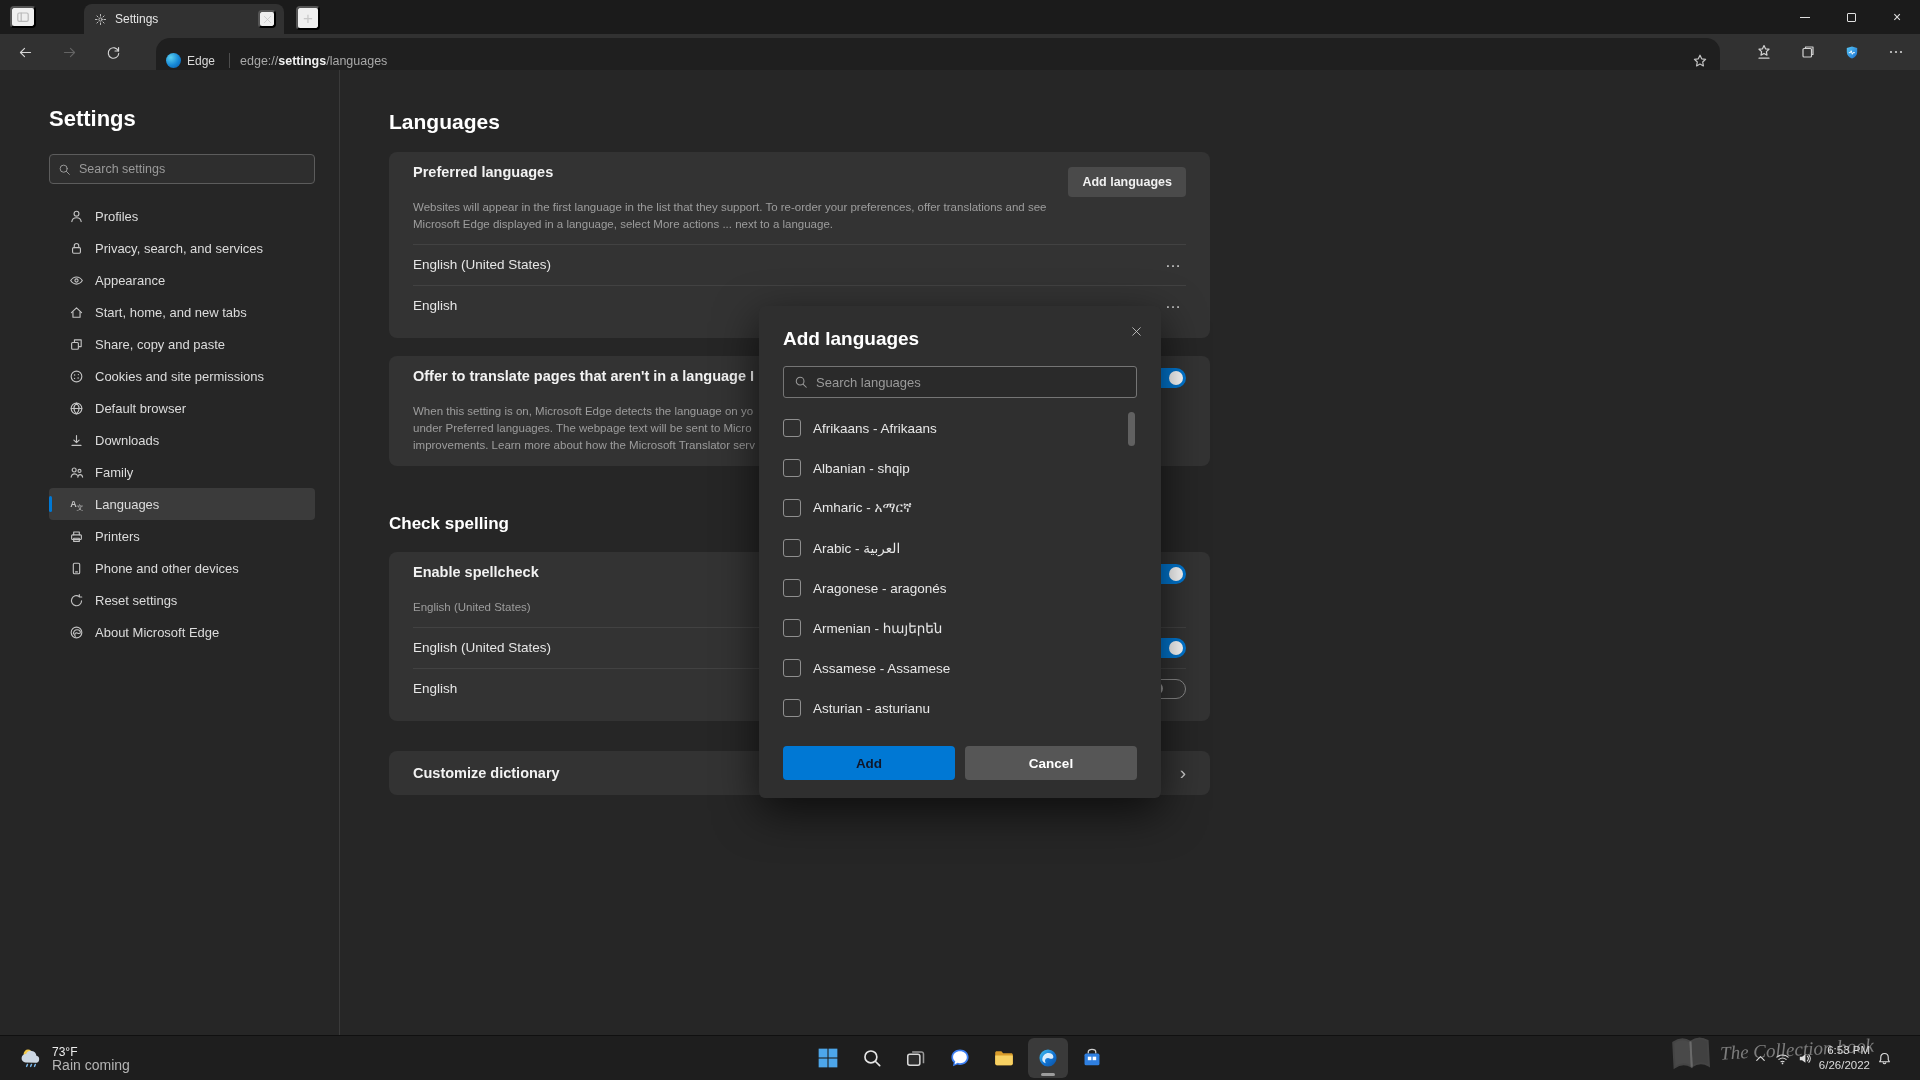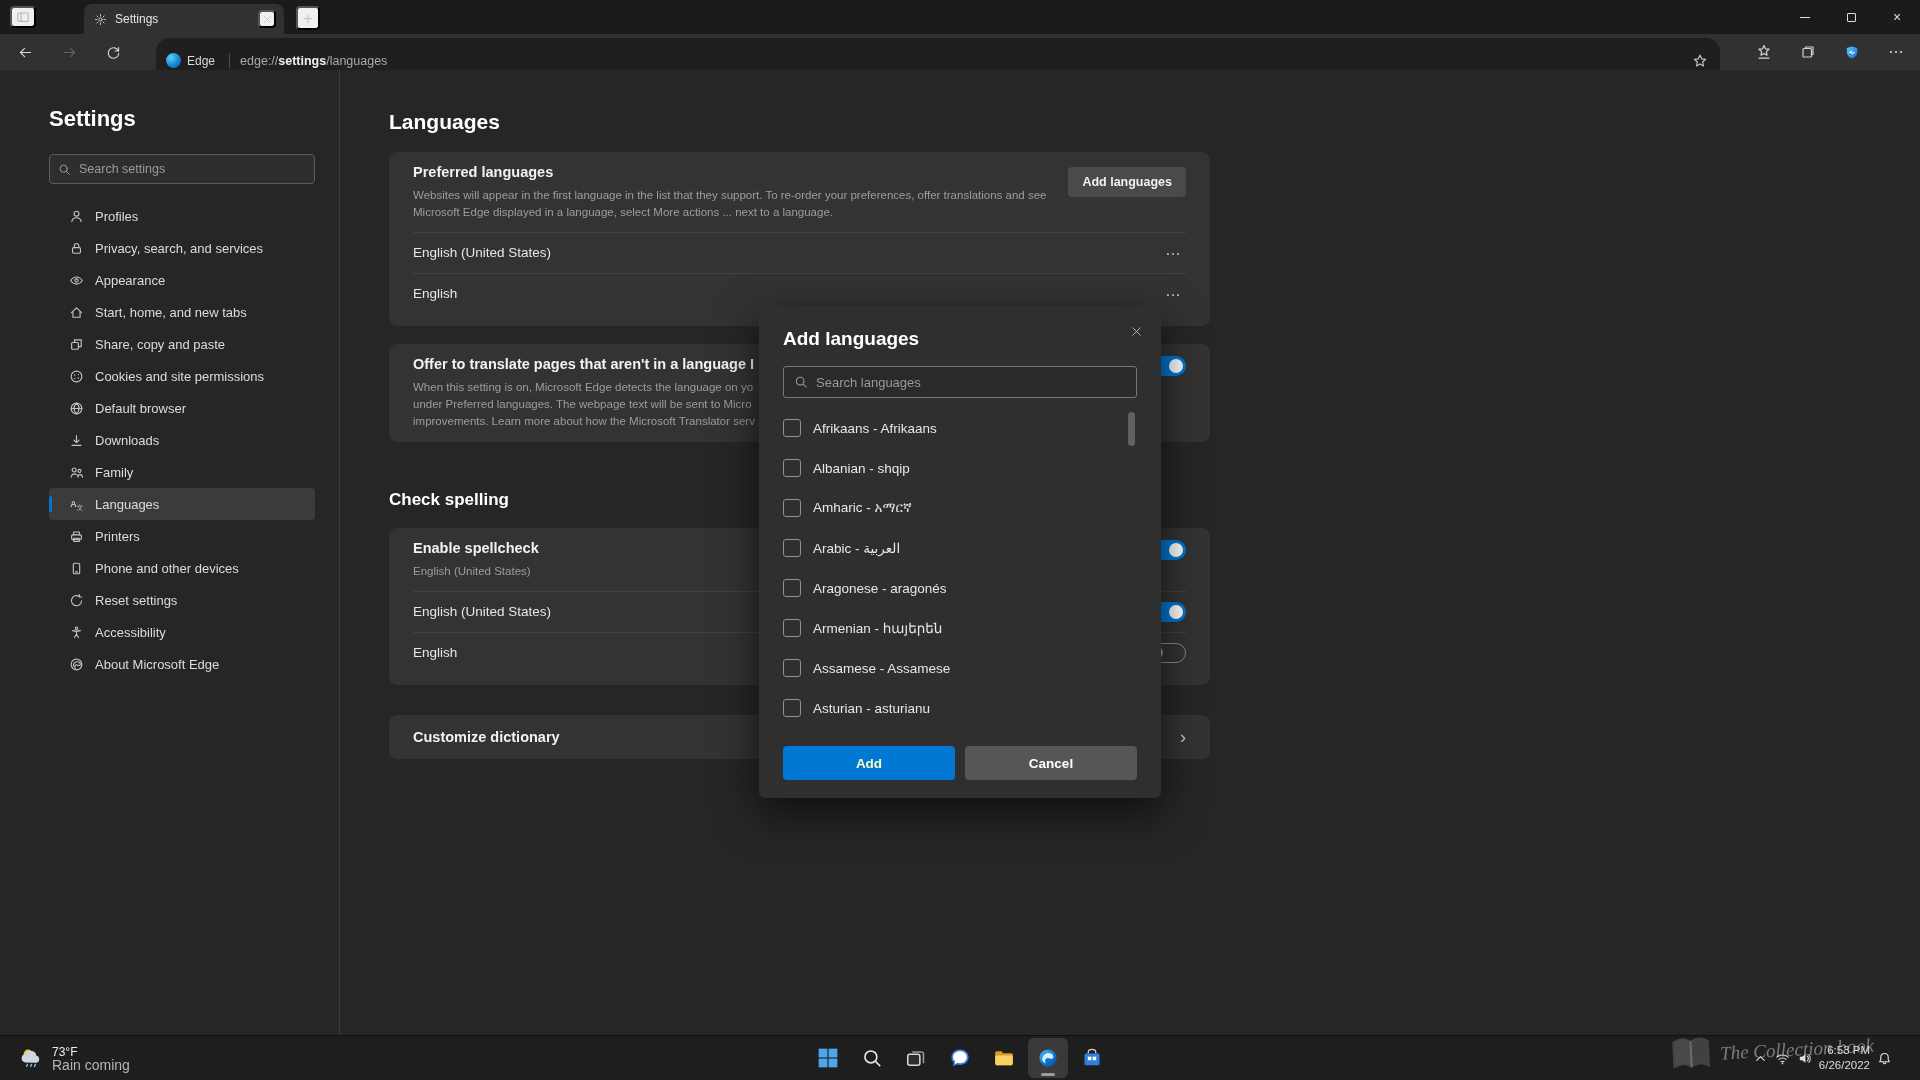--- a/index.html
+++ b/index.html
@@ -54,21 +54,21 @@
 .sb-item .icn{color:#c3c3c3;width:15px;height:15px}
 .sb-item.selected{background:#3b3b3b}
 .sb-item.selected::before{content:"";position:absolute;left:0;top:8px;width:3px;height:16px;border-radius:2px;background:#0078d4}
 
 .content{position:absolute;left:340px;top:0;right:0;bottom:0;padding:40px 0 0 49px}
 .content h1{font-size:21px;font-weight:700;color:#fff}
 .card{width:821px;background:#333;border-radius:8px;padding:12px 24px 12px 24px;margin-top:18px}
 .card-head{display:flex;justify-content:space-between;align-items:flex-start;gap:12px}
 .card-head .left{max-width:660px}
 .card-title{font-size:14.5px;font-weight:600;color:#f2f2f2}
-.desc{margin-top:7px;font-size:11.5px;line-height:1.5;color:#9d9d9d;white-space:pre-line;max-width:655px}
+.desc{margin-top:19px;font-size:11.5px;line-height:1.5;color:#9d9d9d;white-space:pre-line;max-width:655px}
 .btn-gray{height:30px;padding:0 14px;background:#4a4a4a;border:none;border-radius:4px;color:#f0f0f0;font-size:12.5px;font-weight:600;flex:none;margin-top:3px}
 .rows{margin-top:10px}
 .row{height:41px;display:flex;align-items:center;justify-content:space-between;border-top:1px solid #424242;font-size:13.5px;color:#e6e6e6}
 .more{color:#d0d0d0;font-size:16px;letter-spacing:1px;background:none;border:none;line-height:1;padding:0 4px 6px 4px}
 .row-flex{display:flex;justify-content:space-between;align-items:flex-start;gap:24px}
 h2.section{font-size:17px;font-weight:700;color:#fff;margin-top:48px}
 .dict-card{display:flex;justify-content:space-between;align-items:center;height:44px;padding:0 24px;margin-top:30px;width:821px;background:#333;border-radius:8px}
 .chev{color:#c9c9c9;font-size:19px;line-height:1}
 
 .toggle{width:40px;height:20px;border-radius:10px;position:relative;flex:none;display:inline-block}
@@ -84,21 +84,21 @@
 .dlg-close .icn{width:11px;height:11px}
 .dlg-search{margin-top:16px;height:32px;border:1px solid #757575;border-radius:3px;display:flex;align-items:center;gap:8px;padding:0 10px;color:#9a9a9a;background:#2a2a2a}
 .dlg-search .icn{width:14px;height:14px}
 .dlg-search input{flex:1;background:transparent;border:0;outline:0;color:#e6e6e6;font-size:13px;font-family:inherit;min-width:0}
 .dlg-search input::placeholder{color:#9a9a9a}
 .lang-list{position:relative;margin-top:10px;height:318px;overflow:hidden}
 .lang-row{height:40px;display:flex;align-items:center;gap:12px;font-size:13.5px;color:#e8e8e8}
 .cbx{width:18px;height:18px;border:1px solid #8f8f8f;border-radius:3px;flex:none;background:transparent}
 .scroll-thumb{position:absolute;right:2px;top:4px;width:7px;height:34px;border-radius:4px;background:#616161}
 .dlg-btns{position:absolute;left:24px;right:24px;bottom:18px;display:flex;gap:10px}
-.btn-primary{flex:1;height:34px;border:none;border-radius:4px;background:#0078d4;color:#fef9c3;font-weight:700;font-size:13.5px}
+.btn-primary{flex:1;height:34px;border:none;border-radius:4px;background:#0078d4;color:#0f172a;font-weight:700;font-size:13.5px}
 .btn-secondary{flex:1;height:34px;border:none;border-radius:4px;background:#565656;color:#fff;font-weight:700;font-size:13.5px}
 
 
 .taskbar{position:absolute;left:0;bottom:0;right:0;height:45px;background:#1e1e1e;border-top:1px solid #101010;z-index:40}
 .widget{position:absolute;left:8px;top:0;height:100%;display:flex;align-items:center;gap:8px;padding:0 10px;background:none;border:none;color:#ececec}
 .widget svg{width:26px;height:26px}
 .w-lines{text-align:left}
 .w-temp{font-size:12px;color:#ececec;line-height:14px}
 .w-cond{font-size:14px;color:#b5b5b5;line-height:13px}
 .tb-center{position:absolute;left:50%;transform:translateX(-50%);top:2px;display:flex;align-items:center;gap:4px}
@@ -365,29 +365,20 @@
             <svg viewBox="0 0 16 16" fill="none" stroke="currentColor" stroke-width="1.2" stroke-linecap="round" stroke-linejoin="round">
               <path d="M13.4 8.2A5.4 5.4 0 1 1 11 3.7"></path>
               <path d="M11 1.6v2.6h2.6"></path>
             </svg>
           </span>
           <span>Reset settings</span>
         </div>
         <div class="sb-item">
           <span class="icn">
             <svg viewBox="0 0 16 16" fill="none" stroke="currentColor" stroke-width="1.2" stroke-linecap="round" stroke-linejoin="round">
-              <circle cx="8" cy="3.4" r="1.3"></circle>
-              <path d="M3.8 6c2.8.7 5.6.7 8.4 0M8 6.4v3.4M8 9.8l-2.2 3.6M8 9.8l2.2 3.6"></path>
-            </svg>
-          </span>
-          <span>Accessibility</span>
-        </div>
-        <div class="sb-item">
-          <span class="icn">
-            <svg viewBox="0 0 16 16" fill="none" stroke="currentColor" stroke-width="1.2" stroke-linecap="round" stroke-linejoin="round">
               <circle cx="8" cy="8" r="5.7"></circle>
               <path d="M4.6 9.6c.2-2.9 2-4.6 4.2-4.6 1.9 0 3.3 1.1 3.3 2.6 0 .9-.6 1.5-1.5 1.5-1.1 0-1.3-.7-2.5-.7-1.2 0-2 .8-2 2 0 .6.2 1.2.6 1.7"></path>
             </svg>
           </span>
           <span>About Microsoft Edge</span>
         </div>
       </nav>
   </aside>
 
   <main class="content">

